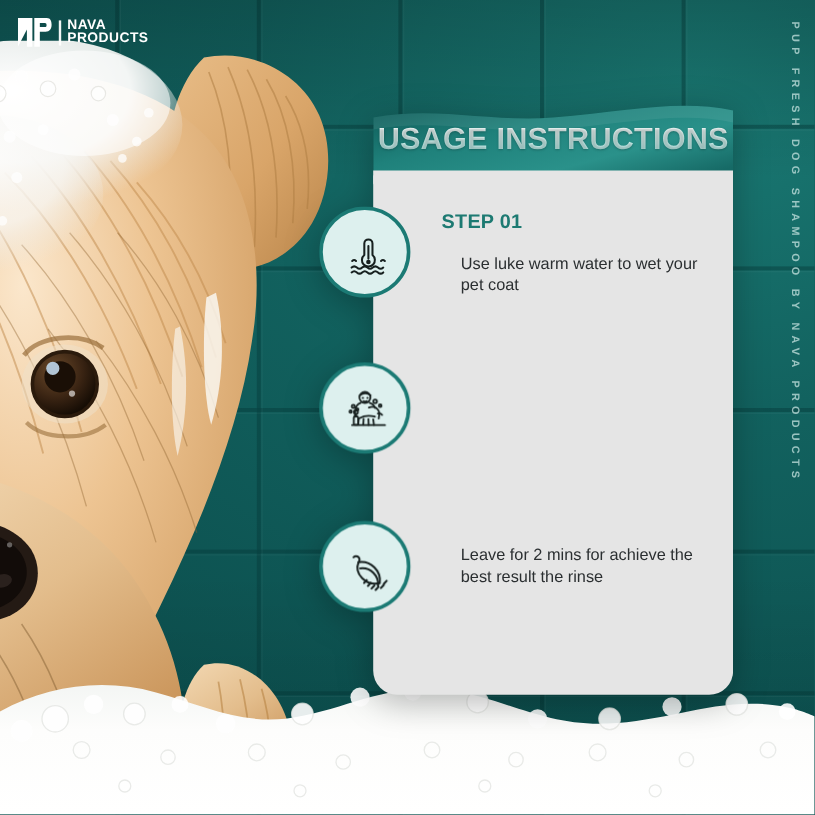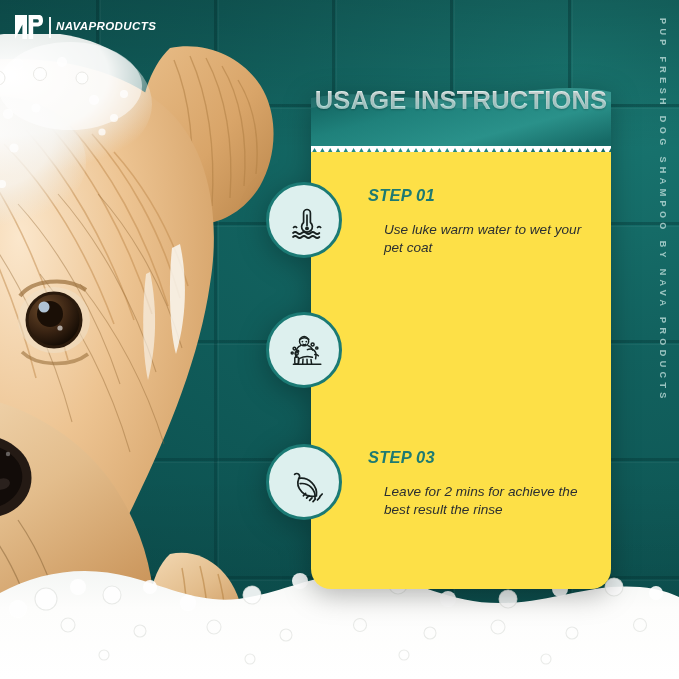--- a/index.html
+++ b/index.html
@@ -38,21 +38,21 @@
   .dog-wrap{position:absolute;left:-26px;top:34px;width:330px;height:620px;}
   .dog-svg{position:absolute;left:0;top:0;}
 
   
   .foam{position:absolute;left:0;bottom:0;width:679px;height:150px;}
 
   
   .logo{position:absolute;left:14px;top:14px;display:flex;align-items:center;gap:5px;}
   .logo-mark{width:30px;height:26px;}
   .logo-div{width:2px;height:21px;background:#ffffff;opacity:.95;}
-  .logo-txt{display:flex;flex-direction:row;line-height:1.0;font-style:italic;}
+  .logo-txt{display:flex;flex-direction:column;line-height:1.0;}
   .logo-txt span{
     color:#ffffff;font-weight:700;font-size:11.5px;letter-spacing:.4px;
     font-family:"Liberation Sans", sans-serif;
   }
 
   
   .vcap{
     position:absolute;right:4px;top:18px;width:26px;height:400px;
     display:flex;align-items:flex-start;justify-content:center;
   }
@@ -72,37 +72,37 @@
     position:absolute;left:311px;top:86px;width:300px;height:503px;
     filter:drop-shadow(0 6px 14px rgba(0,0,0,.28));
   }
   .card-head{
     position:absolute;left:0;top:0;width:300px;height:66px;
     overflow:hidden;
   }
   .card-head-bg{position:absolute;left:0;top:0;width:300px;height:66px;}
   .card-title{
     position:absolute;left:0;top:0;width:300px;height:66px;
-    display:flex;align-items:flex-start;justify-content:center;
+    display:flex;align-items:center;justify-content:center;
     padding-bottom:6px;box-sizing:border-box;
   }
   .card-title span{
     font-size:25.5px;font-weight:700;letter-spacing:.2px;
     color:#d7f6f3;
     font-family:"Liberation Sans", sans-serif;
     text-shadow:0 1px 2px rgba(0,0,0,.22);
     background:linear-gradient(to bottom,#ffffff 0%,#cdf3f0 60%,#a9e6e2 100%);
     -webkit-background-clip:text;background-clip:text;
     -webkit-text-fill-color:transparent;
   }
   .zigzag{position:absolute;left:0;top:60px;width:300px;height:10px;}
   .card-body{
-    position:absolute;left:0;top:66px;width:300px;height:437px;
-    background:#fde047;
-    border-bottom-left-radius:20px;border-bottom-right-radius:20px;font-style:italic;
+    position:absolute;left:0;top:56px;width:300px;height:437px;
+    background:#e5e5e5;
+    border-bottom-left-radius:20px;border-bottom-right-radius:20px;
   }
 
   
   .step{position:absolute;left:0;width:300px;height:96px;}
   .step-icon{
     position:absolute;left:-45px;top:0;width:76px;height:76px;border-radius:50%;
     background:#ddf0ee;border:3px solid #1b7a74;box-sizing:border-box;
     display:flex;align-items:center;justify-content:center;
   }
   .step-icon-mask{
@@ -445,21 +445,20 @@
               <path d="M7.6 9.4 a2.9 2.9 0 1 1 4.1 4.1"></path>
               <path d="M11.8 13.4 q7.6 -1.2 13.2 4.4 q5.6 5.6 4.4 13.2 q-8.6 1.8 -14.6 -4.2
                        q-6 -6 -3 -13.4 Z"></path>
               <path d="M13.2 18.6 q6.4 -0.8 11 3.8 q4.6 4.6 3.8 11"></path>
               <path d="M19.6 33.2 l2.4 -2.6 M22.6 35.4 l2.4 -2.6 M26 36.6 l2.4 -2.6"></path>
               <path d="M16.4 30.8 l2.2 -2.4 M30.4 35 l2.4 -2.6 M32.8 31.6 l2.4 -2.6"></path>
             </svg>
           </span>
         </div>
         <div class="step-text">
-          <p class="step-label">STEP 03</p>
           <p class="step-desc">Leave for 2 mins for achieve the best result the rinse</p>
         </div>
       </div>
 
     </div>
   </div>
 
 </div>
 
 </body></html>

